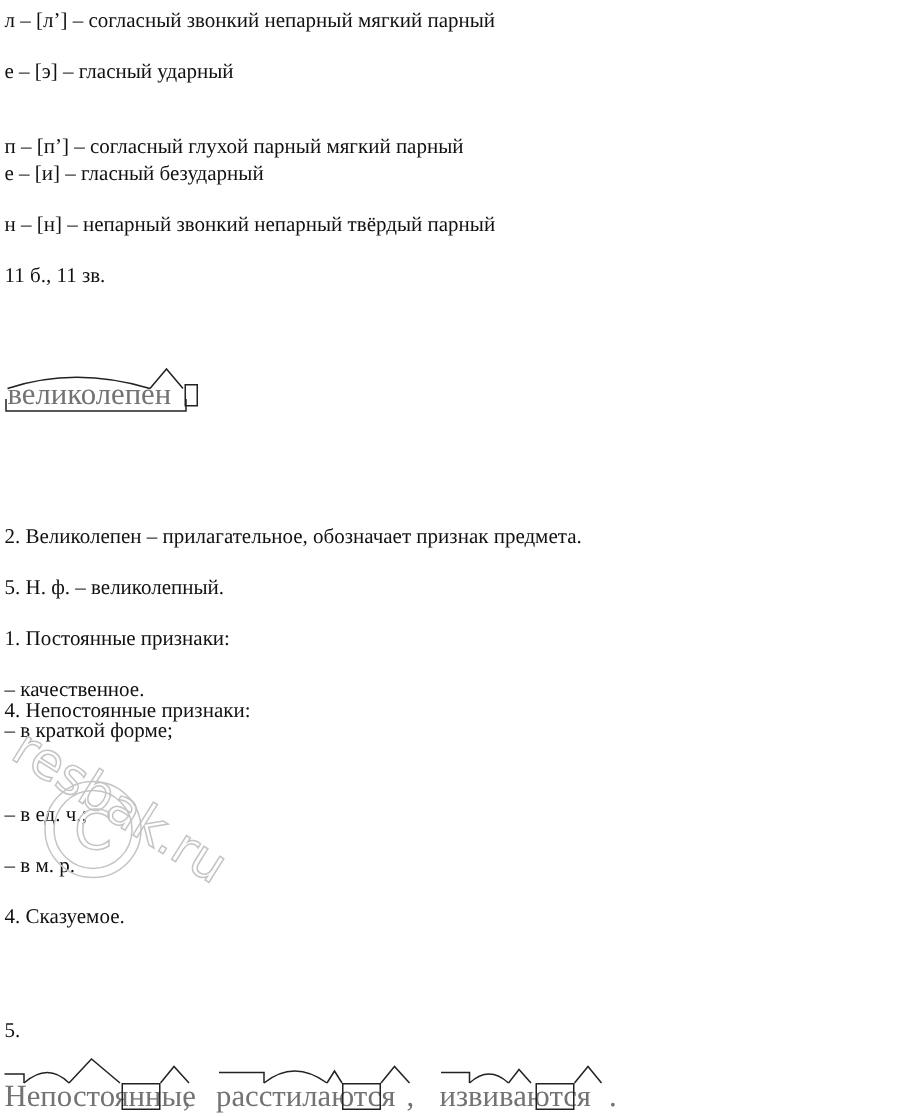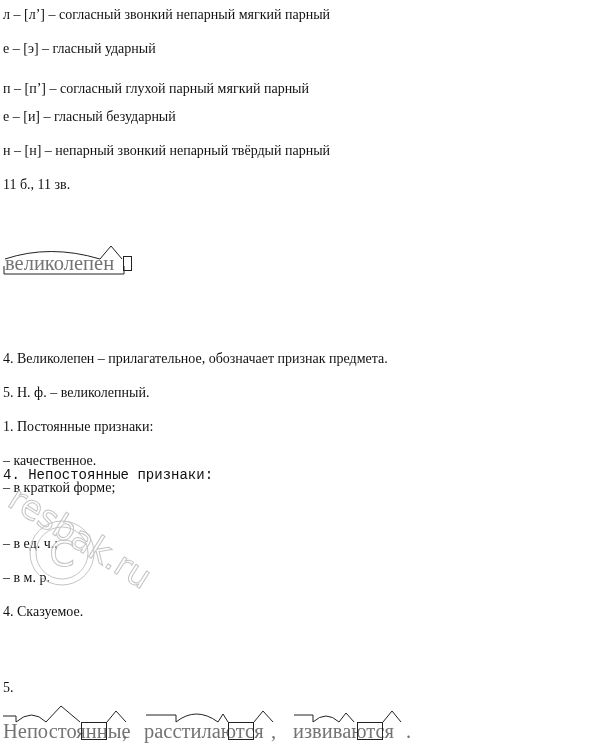--- a/index.html
+++ b/index.html
@@ -9,43 +9,43 @@
   .mword { position:absolute; font-size:20.5px; line-height:24px; white-space:nowrap; color:#737373; }
   .mark { position:absolute; border:1px solid #222; box-sizing:border-box; }
   svg.ov { position:absolute; left:0; top:0; pointer-events:none; }
   .wm { position:absolute; pointer-events:none; }
 </style>
 </head>
 <body>
 
 <div class="line" style="top:3px">л – [л’] –  согласный звонкий непарный мягкий парный</div>
 <div class="line" style="top:37px">е – [э] – гласный ударный</div>
-<div class="line" style="top:77px">п – [п’] –  согласный глухой парный мягкий парный</div>
+<div class="line" style="top:87px">п – [п’] –  согласный глухой парный мягкий парный</div>
 <div class="line" style="top:105px">е – [и] – гласный безударный</div>
 <div class="line" style="top:139px">н – [н] –  непарный звонкий непарный твёрдый парный</div>
 <div class="line" style="top:173px">11 б., 11 зв.</div>
 
 <div>
   <span class="mword" style="left:5px; top:251px;">великолепен</span>
   <div class="mark" style="left:123px; top:256px; width:9px; height:15px;"></div>
   <svg class="ov" width="604" height="744">
 
     <path d="M5 259 Q 50 244 100 259" fill="none" stroke="#222" stroke-width="1"></path>
 
     <polyline points="100,259 111,246 122,259" fill="none" stroke="#222" stroke-width="1"></polyline>
 
     <polyline points="4,266 4,274 124,274 124,266" fill="none" stroke="#222" stroke-width="1"></polyline>
   </svg>
 </div>
 
-<div class="line" style="top:347px">4. Великолепен – прилагательное, обозначает признак предмета.</div>
+<div class="line" style="top:347px">2. Великолепен – прилагательное, обозначает признак предмета.</div>
 <div class="line" style="top:381px">5. Н. ф. – великолепный.</div>
 <div class="line" style="top:415px">1. Постоянные признаки:</div>
 <div class="line" style="top:449px">– качественное.</div>
-<div class="line" style="top:463px; top:463px;font-family:Liberation Mono, monospace;">4. Непостоянные признаки:</div>
+<div class="line" style="top:463px; top:463px;">4. Непостоянные признаки:</div>
 <div class="line" style="top:476px">– в краткой форме;</div>
 <div class="line" style="top:532px">– в ед. ч.;</div>
 <div class="line" style="top:566px">– в м. р.</div>
 <div class="line" style="top:600px">4. Сказуемое.</div>
 
 <div class="line" style="top:676px">5.</div>
 
 <div>
   <span class="mword" style="left:3px; top:719px;">Непостоянные</span>
   <span class="mword" style="left:122px; top:719px;"> ,</span>

